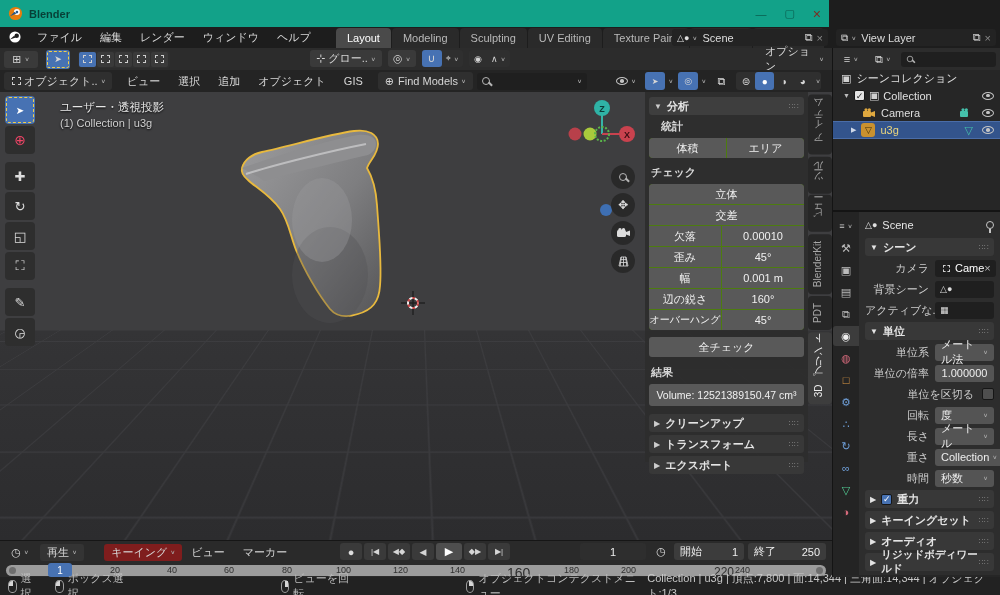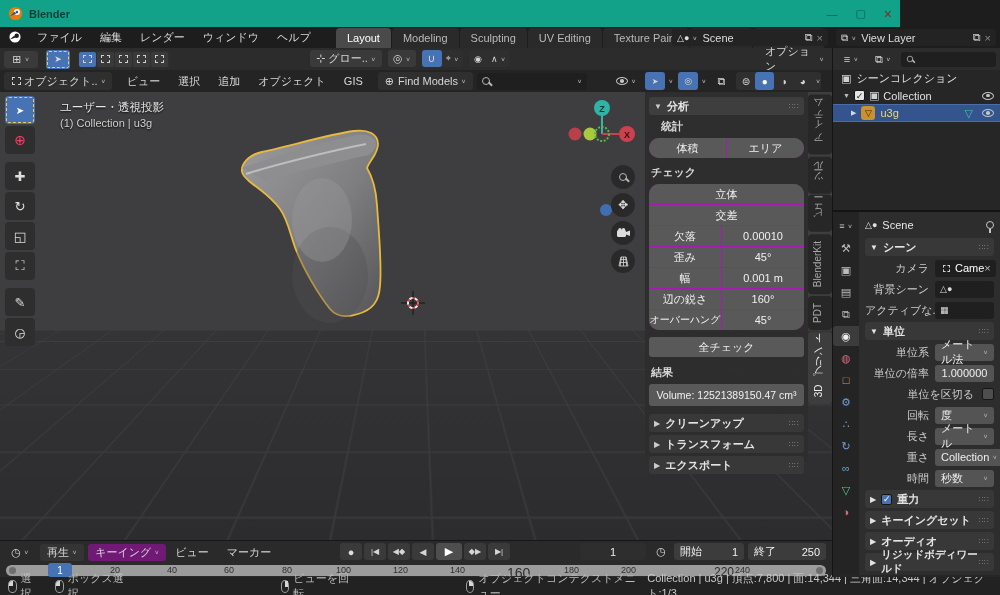--- a/index.html
+++ b/index.html
@@ -27,37 +27,37 @@
 .cb.white{background:#e4e4e4;color:#1a1a1a}
 .grip{color:#7d7d7d;font-size:8px;letter-spacing:0}
 .selbox{width:17px;height:15px;border-radius:2px;background:#3a3a3a;display:inline-flex;align-items:center;justify-content:center;margin-right:1px}
 .selbox i{display:block;width:9px;height:8px;border:1px dashed #cfcfcf}
 .selbox.active{background:#4772b3}
 .vtab{writing-mode:vertical-rl;transform:rotate(180deg);background:#272727;color:#a8a8a8;font-size:10px;padding:7px 4px;border-radius:4px;margin:1px 0;text-align:center}
 .vtab.active{background:#3d3d3d;color:#ececec}
 .prow{display:flex;align-items:center;height:18px;margin:3px 0}
 .plabel{flex:0 0 70px;text-align:right;padding-right:6px;color:#cfcfcf;white-space:nowrap;overflow:hidden}
 .pctrl{flex:1;display:flex;align-items:center}
-.tabl{background:#a21caf;display:flex;flex-direction:column;gap:1px;border-radius:10px;overflow:hidden}
+.tabl{background:#4d7c0f;display:flex;flex-direction:column;gap:1px;border-radius:4px;overflow:hidden}
 .trow{display:flex;gap:1px;height:20px}
 .tcell{background:#595959;color:#f0f0f0;display:flex;align-items:center;justify-content:center;flex:1}
 .mouse{display:inline-block;width:9px;height:13px;border:1px solid #9f9f9f;border-radius:4px/5px;position:relative;margin-right:4px}
 .mouse::before{content:"";position:absolute;background:#d6d6d6}
 .mouse.l::before{left:0;top:0;width:4px;height:5px;border-radius:3px 0 0 0}
 .mouse.m::before{left:3px;top:0;width:3px;height:6px}
 .mouse.r::before{right:0;top:0;width:4px;height:5px;border-radius:0 3px 0 0}
 .ptab{width:20px;height:20px;display:flex;align-items:center;justify-content:center;font-size:11px;margin:2px auto;border-radius:3px 0 0 3px}
 .ptab.active{background:#3c3c3c;width:26px}
 .phead{display:flex;align-items:center;height:18px;background:#383838;border-radius:3px;padding:0 5px;color:#e4e4e4;margin:3px 0}
 .circbtn{width:24px;height:24px;border-radius:50%;background:rgba(38,38,38,.85);color:#ddd;display:flex;align-items:center;justify-content:center;margin-bottom:4px;font-size:12px}
 </style>
 </head>
 <body>
 
-<div class="abs row" style="left:0;top:0;width:900px;height:27px;background:#12a289;padding:0 8px">
+<div class="abs row" style="left:0;top:0;width:829px;height:27px;background:#12a289;padding:0 8px">
   <svg width="15" height="15" viewBox="0 0 16 16" style="margin-right:6px">
       <circle cx="8" cy="8" r="7" fill="#e87d0d"></circle>
       <circle cx="9.5" cy="6.5" r="3.2" fill="#fff"></circle>
       <circle cx="9.5" cy="6.5" r="1.4" fill="#265787"></circle>
       <path d="M2 11 L7 6 L9 8 Z" fill="#265787"></path>
     </svg>
   <span style="color:#073f36;font-weight:bold">Blender</span>
   <span style="flex:1"></span>
   <span class="row" style="gap:18px;color:#0a5c4e">
     <span>—</span>
@@ -380,21 +380,21 @@
 <div class="abs" style="left:0;top:540px;width:832px;height:37px;background:#2a2a2a;border-top:1px solid #161616">
   <div class="row" style="height:22px;padding:0 4px">
     <span class="btn" style="width:32px;height:17px;background:transparent">
         <span>◷</span>
         <span class="chev">∨</span>
       </span>
     <span class="btn" style="height:17px;padding:0 7px;background:#343434;margin-left:4px">
         <span>再生</span>
         <span class="chev">∨</span>
       </span>
-    <span class="btn" style="height:17px;padding:0 7px;background:#701a75;margin-left:4px">
+    <span class="btn" style="height:17px;padding:0 7px;background:#7f1d1d;margin-left:20px">
         <span>キーイング</span>
         <span class="chev">∨</span>
       </span>
     <span class="menu">ビュー</span>
     <span class="menu">マーカー</span>
     <span class="row abs" style="left:340px;top:2px;gap:2px">
       <span class="btn" style="width:22px;height:17px;color:#ddd">●</span>
       <span class="btn" style="width:22px;height:17px;font-size:8px">|◀</span>
       <span class="btn" style="width:22px;height:17px;font-size:8px">◀◆</span>
       <span class="btn" style="width:22px;height:17px;font-size:9px">◀</span>
@@ -465,20 +465,35 @@
     </div>
     <div class="row" style="height:17px;padding-left:8px;gap:5px">
       <span style="color:#d0d0d0">▣</span>
       <span style="color:#e0e0e0">シーンコレクション</span>
     </div>
     <div class="row" style="height:17px;padding-left:10px;gap:4px">
       <span style="font-size:7px;color:#bbb">▼</span>
       <span class="cb white" style="width:11px;height:11px">✓</span>
       <span style="color:#d0d0d0">▣</span>
       <span style="color:#e0e0e0;flex:1">Collection</span>
+      <span class="eye" style="margin-right:6px"></span>
+    </div>
+    <div class="row" style="height:17px;padding-left:30px;gap:5px">
+      <svg width="13" height="10" viewBox="0 0 13 10">
+          <rect x="0" y="3" width="8" height="6" rx="1" fill="#dfa83f"></rect>
+          <circle cx="3" cy="1.8" r="1.6" fill="#dfa83f"></circle>
+          <circle cx="6.3" cy="1.8" r="1.6" fill="#dfa83f"></circle>
+          <path d="M8 4.5 L12 3 V9 L8 7.5 Z" fill="#dfa83f"></path>
+        </svg>
+      <span style="color:#dedede;flex:1">Camera</span>
+      <svg width="13" height="10" viewBox="0 0 13 10" style="margin-right:4px">
+          <rect x="0" y="3" width="8" height="6" rx="1" fill="#45c0ab"></rect>
+          <circle cx="3" cy="1.8" r="1.6" fill="#45c0ab"></circle>
+          <circle cx="6.3" cy="1.8" r="1.6" fill="#45c0ab"></circle>
+        </svg>
       <span class="eye" style="margin-right:6px"></span>
     </div>
     <div class="row" style="height:18px;padding-left:18px;gap:5px;background:#33548c;border-top:1px solid #4a6da8;border-bottom:1px solid #4a6da8">
       <span style="font-size:7px;color:#cfd8e8">▶</span>
       <span style="width:14px;height:14px;background:#c9912f;border-radius:3px;display:inline-flex;align-items:center;justify-content:center;color:#3a2a05;font-size:9px">▽</span>
       <span style="color:#ecd77d;flex:1">u3g</span>
       <span style="color:#45c0ab;margin-right:4px">▽</span>
       <span class="eye" style="margin-right:6px"></span>
     </div>
   </div>

